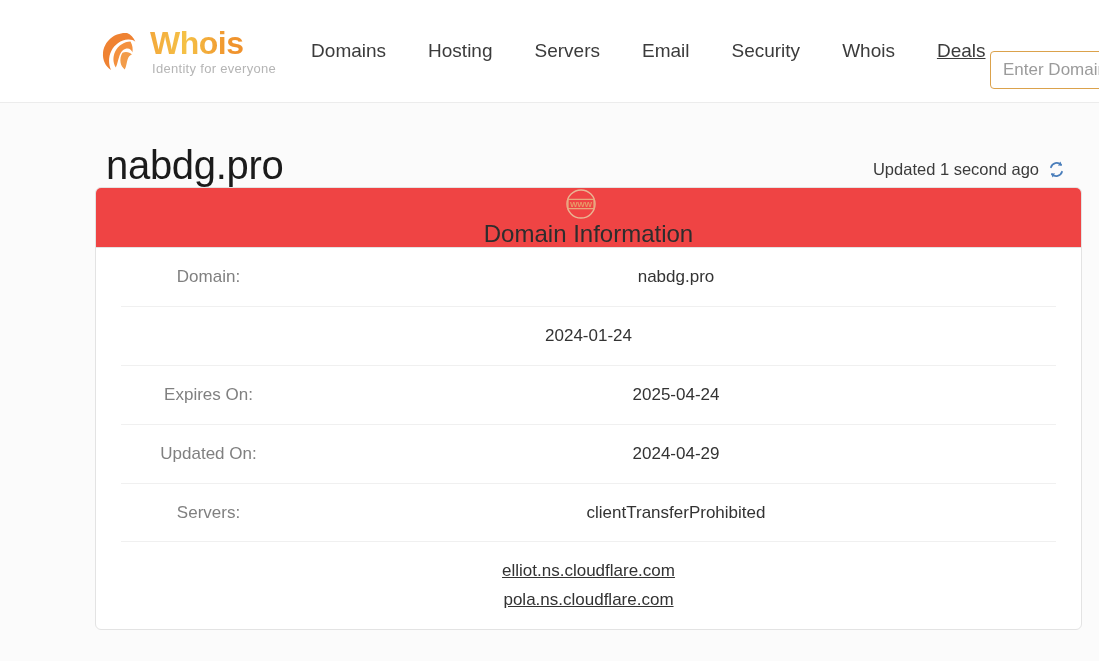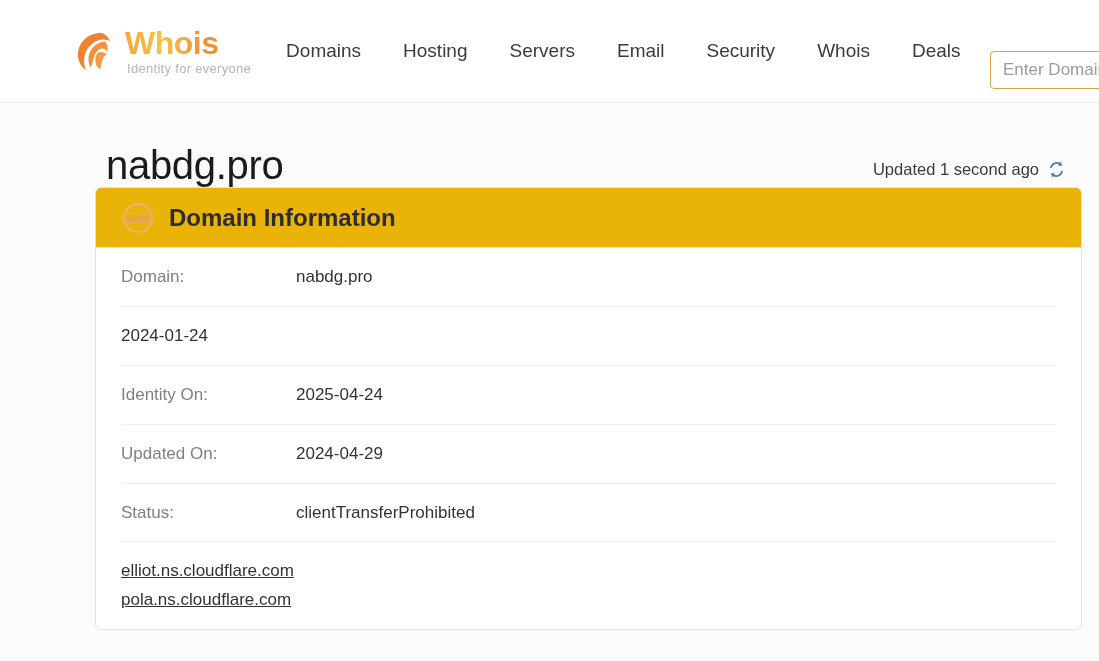--- a/index.html
+++ b/index.html
@@ -18,20 +18,21 @@
   
   .site-header {
     position: relative;
     height: 103px;
     background: #ffffff;
     border-bottom: 1px solid #ececec;
     box-sizing: border-box;
     display: flex;
     align-items: center;
     overflow: visible;
+    padding-left: 25px;
   }
 
   .brand {
     display: flex;
     align-items: center;
     margin-left: 72px;
     text-decoration: none;
     flex: 0 0 auto;
   }
   .brand-mark {
@@ -71,21 +72,21 @@
     flex: 0 0 auto;
   }
   .nav-link {
     font-size: 19px;
     color: #3b3b3b;
     text-decoration: none;
     padding: 6px 0;
     margin-right: 42px;
     white-space: nowrap;
   }
-  .nav-link:last-child { margin-right: 2px; }
+  .nav-link:last-child { margin-right: 2px; text-decoration: underline; }
 
   .header-search {
     position: absolute;
     left: 990px;
     top: 51px;
     width: 230px;
     height: 38px;
     box-sizing: border-box;
     border: 1px solid #dba24c;
     border-radius: 4px;
@@ -141,49 +142,51 @@
 
   
   .card {
     margin: 0 17px 22px 95px;
     background: #ffffff;
     border: 1px solid #e3e3e3;
     border-radius: 6px;
     overflow: hidden;
   }
   .card-header {
-    background: #eab308;
+    background: #ef4444;
     border-bottom: 1px solid #e3e3e3;
     height: 60px;
     display: flex;
     align-items: center;
     padding: 0 26px;
     box-sizing: border-box;
+    flex-direction: column;
   }
   .card-header-icon {
     width: 32px;
     height: 32px;
     flex: 0 0 auto;
     margin-right: 15px;
   }
   .card-header-title {
     font-size: 24px;
     color: #2d2d2d;
-    font-weight: bold;
+    font-weight: normal;
     margin: 0;
   }
   .card-body {
     padding: 0 25px;
   }
 
   .info-row {
     display: flex;
     align-items: flex-start;
     border-bottom: 1px solid #f0f0f0;
     padding: 15px 0 14px 0;
+    text-align: center;
   }
   .info-row:last-child { border-bottom: none; }
   .info-label {
     flex: 0 0 175px;
     font-size: 17px;
     color: #808080;
     line-height: 1.7;
   }
   .info-value {
     flex: 1 1 auto;
@@ -267,31 +270,31 @@
         <div class="info-label">Domain:</div>
         <div class="info-value">nabdg.pro</div>
       </div>
 
 
       <div class="info-row">
         <div class="info-value">2024-01-24</div>
       </div>
 
       <div class="info-row">
-        <div class="info-label">Identity On:</div>
+        <div class="info-label">Expires On:</div>
         <div class="info-value">2025-04-24</div>
       </div>
 
       <div class="info-row">
         <div class="info-label">Updated On:</div>
         <div class="info-value">2024-04-29</div>
       </div>
 
       <div class="info-row">
-        <div class="info-label">Status:</div>
+        <div class="info-label">Servers:</div>
         <div class="info-value">clientTransferProhibited</div>
       </div>
 
       <div class="info-row">
         <div class="info-value">
           <span class="ns-line">elliot.ns.cloudflare.com</span>
           <span class="ns-line">pola.ns.cloudflare.com</span>
         </div>
       </div>
 

